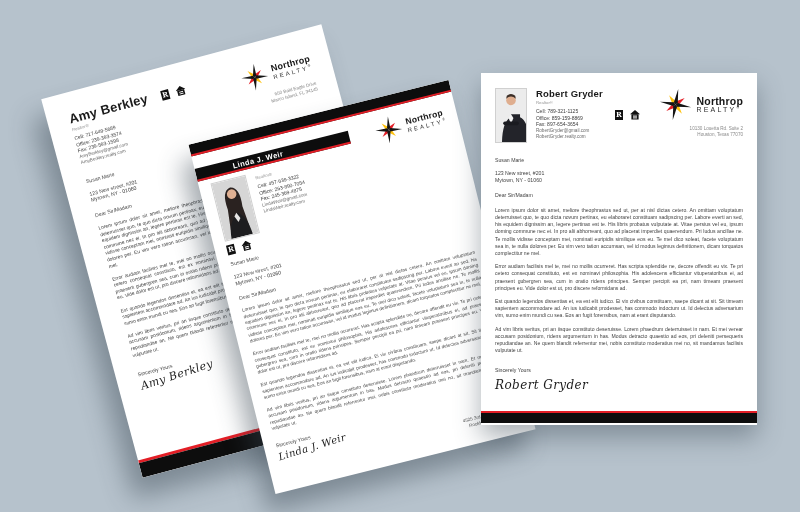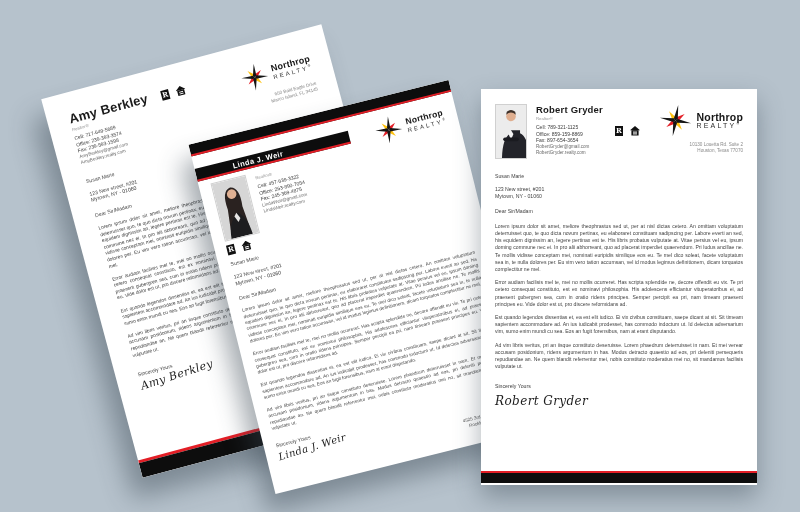--- a/index.html
+++ b/index.html
@@ -4,21 +4,21 @@
 <style>
   html,body{margin:0;padding:0;}
   body{width:800px;height:512px;overflow:hidden;background:#b6c2cc;font-family:"Liberation Sans",sans-serif;}
   .stage{position:relative;width:800px;height:512px;overflow:hidden;}
 
   .doc{position:absolute;background:#ffffff;overflow:hidden;}
   .doc-amy{left:87px;top:55px;width:290px;height:392px;transform:rotate(-15deg);z-index:1;
            box-shadow:-14px 18px 26px rgba(55,68,80,.45);}
   .doc-linda{left:228px;top:107px;width:268px;height:360px;transform:rotate(-14deg);z-index:2;
            box-shadow:-12px 16px 24px rgba(55,68,80,.45);}
-  .doc-robert{left:481px;top:89px;width:276px;height:396px;z-index:3;
+  .doc-robert{left:481px;top:73px;width:276px;height:352px;z-index:3;
            box-shadow:0 12px 24px rgba(55,68,80,.42);}
 
   
   .lh-header{display:flex;align-items:flex-start;}
   .doc-amy .lh-header{padding:20px 20px 0 22px;}
   .doc-robert .lh-header{padding:15px 14px 0 14px;}
 
   .agent-name{color:#1b1b1b;font-weight:bold;letter-spacing:.2px;}
   .doc-amy .agent-name{font-size:13px;line-height:14px;}
   .doc-robert .agent-name{font-size:9.5px;line-height:11px;}

